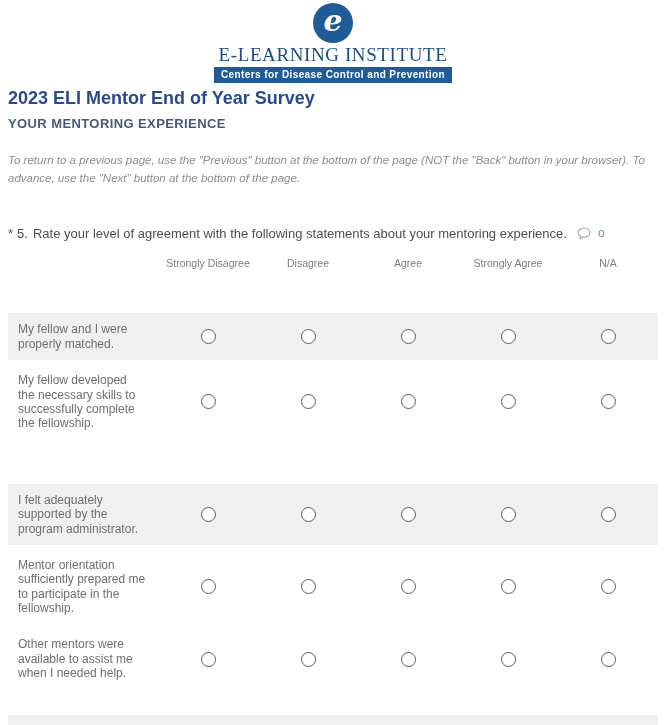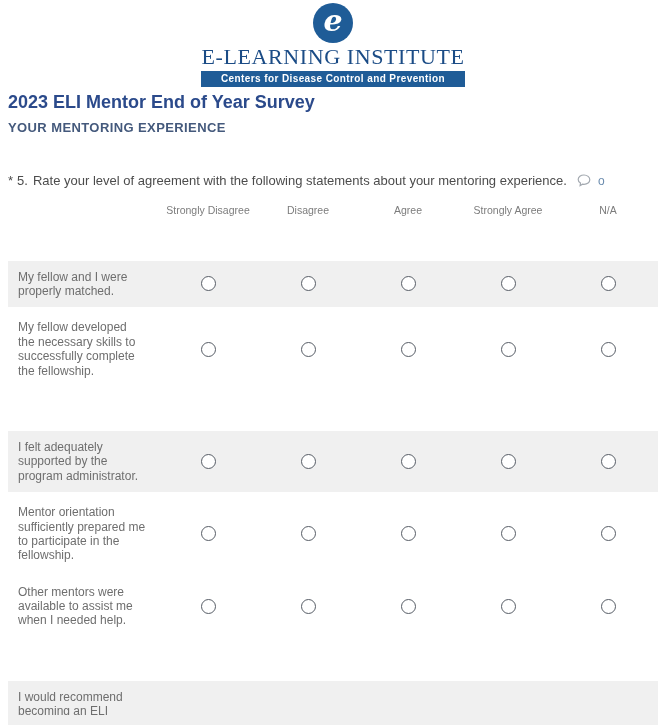--- a/index.html
+++ b/index.html
@@ -20,21 +20,21 @@
   .logo-circle {
     width: 40px; height: 40px; border-radius: 50%;
     background: #1f5c97; color: #ffffff;
     display: inline-flex; align-items: center; justify-content: center;
     font-family: "DejaVu Serif", serif; font-style: italic; font-weight: bold;
     font-size: 30px; line-height: 1; padding-bottom: 4px;
   }
   .logo-name {
     margin-top: 1px;
     font-family: "Liberation Serif", serif;
-    font-size: 22px; letter-spacing: 0.6px;
+    font-size: 19px; letter-spacing: 0.6px;
     color: #1b4c86; white-space: nowrap;
   }
   .logo-bar {
     margin-top: 1px;
     background: #1f5c97; color: #ffffff;
     font-family: Liberation Sans, sans-serif; font-weight: bold;
     font-size: 10px; letter-spacing: 0.4px;
     padding: 2px 7px 3px 7px; white-space: nowrap;
   }
 
@@ -105,20 +105,21 @@
   <div class="masthead">
     <div class="logo-block">
       <div class="logo-circle">e</div>
       <div class="logo-name">E-LEARNING INSTITUTE</div>
       <div class="logo-bar">Centers for Disease Control and Prevention</div>
     </div>
   </div>
 
   <h1 class="survey-title">2023 ELI Mentor End of Year Survey</h1>
   <h2 class="section-heading">YOUR MENTORING EXPERIENCE</h2>
+  <p class="instructions">To return to a previous page, use the "Previous" button at the bottom of the page (NOT the "Back" button in your browser). To advance, use the "Next" button at the bottom of the page.</p>
 
   <div class="question-line">
     <span class="q-star">*</span>
     <span class="q-num">5.</span>
     <span class="q-text">Rate your level of agreement with the following statements about your mentoring experience.</span>
     <span class="q-icons">
       <span class="bubble-icon">
         <svg width="14" height="13" viewBox="0 0 14 13">
           <path d="M7 1 C3.7 1 1.2 2.9 1.2 5.4 c0 1.5 0.9 2.8 2.3 3.6 L3.1 11.6 l2.5 -1.4 c0.45 0.1 0.9 0.15 1.4 0.15 3.3 0 5.8 -1.9 5.8 -4.55 S10.3 1 7 1 Z" fill="none" stroke="#a3a9b0" stroke-width="1.2"></path>
         </svg>

